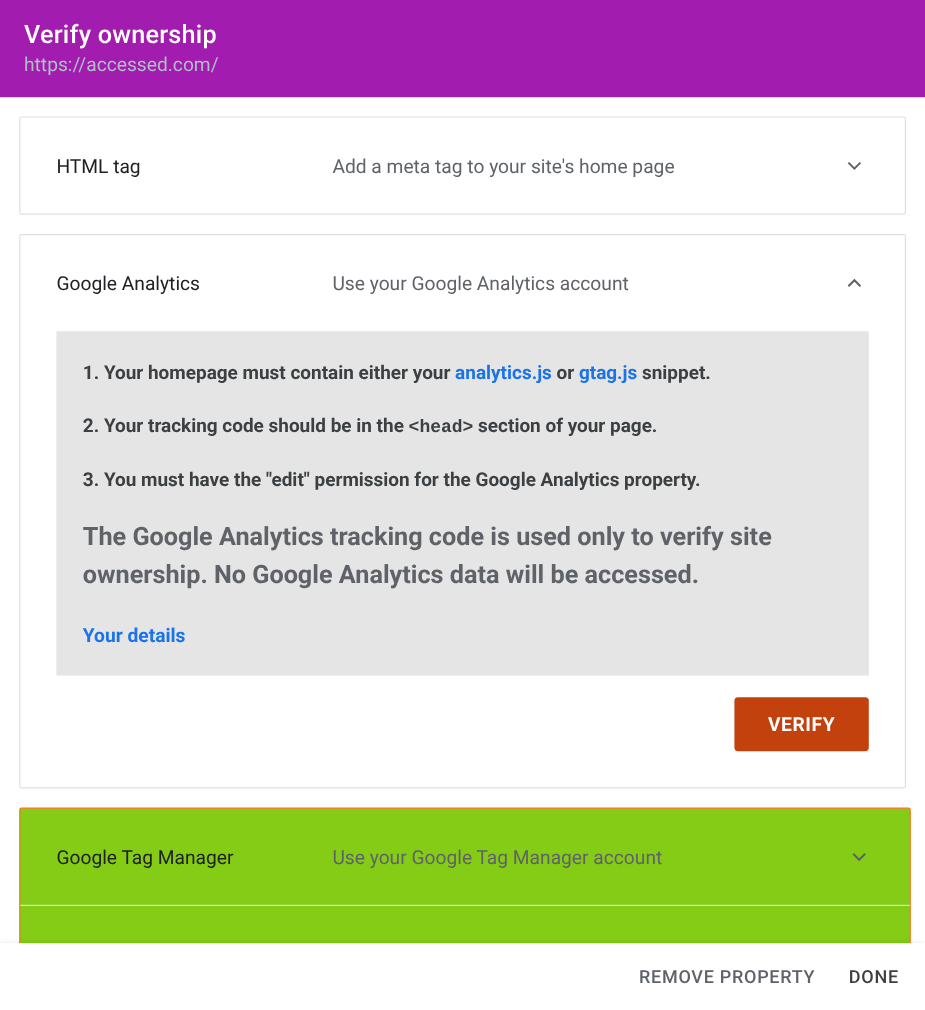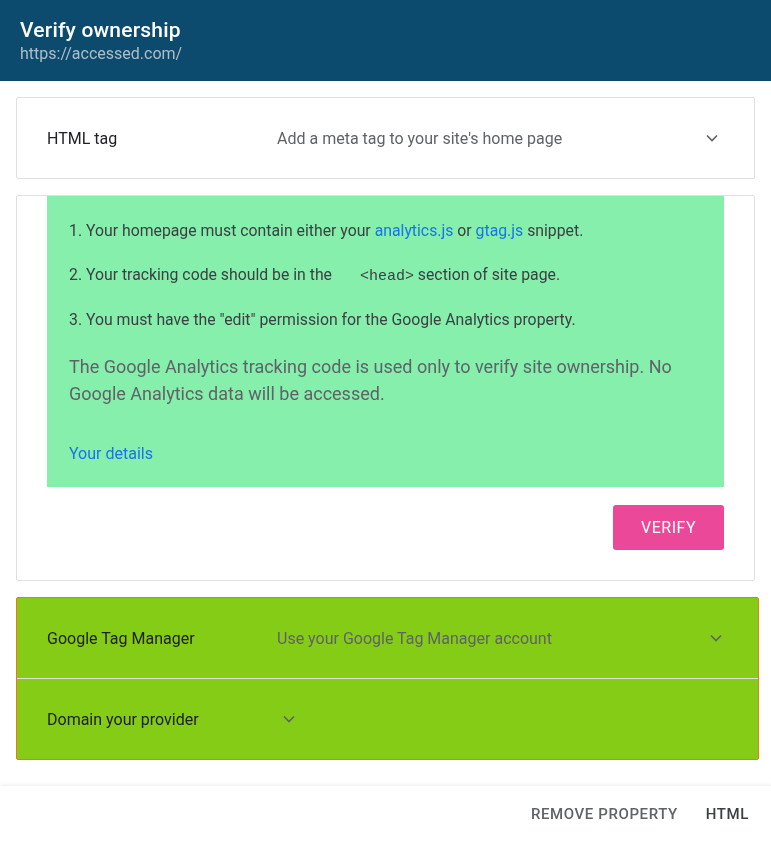--- a/index.html
+++ b/index.html
@@ -9,21 +9,21 @@
       font-family: Roboto, Arial, sans-serif;
     }
     body {
       width: 771px;
       height: 842px;
       background: #fff;
       overflow: hidden;
       position: relative;
     }
     .header {
-      background: #0c4a6e;
+      background: #a21caf;
       padding: 18px 20px 18px 20px;
       color: #fff;
     }
     .header-title {
       font-size: 21px;
       font-weight: 500;
       letter-spacing: 0.2px;
     }
     .header-url {
       font-size: 16px;
@@ -68,60 +68,60 @@
       color: #5f6368;
     }
     .chevron svg {
       width: 20px;
       height: 20px;
     }
     .expanded-body {
       padding: 0 30px 30px 30px;
     }
     .info-box {
-      background: #86efac;
+      background: #e5e5e5;
       padding: 24px 22px 24px 22px;
+      font-weight: bold;
     }
     .info-line {
       font-size: 15.8px;
       color: #3c4043;
       margin-bottom: 22px;
       line-height: 1.4;
     }
     .info-line .link {
       color: #1a73e8;
     }
     .info-line code {
       font-family: 'Courier New', monospace;
       font-size: 15px;
-      margin-left: 24px;
     }
     .info-note {
-      font-size: 18px;
+      font-size: 21px;
       color: #5f6368;
       line-height: 1.5;
       margin-top: 6px;
-      margin-bottom: 37px;
+      margin-bottom: 24px;
     }
     .details-link {
       color: #1a73e8;
       font-size: 16px;
     }
     .verify-row {
       display: flex;
       justify-content: flex-end;
       margin-top: 18px;
     }
     .verify-btn {
-      background: #ec4899;
+      background: #c2410c;
       color: #fff;
       border: none;
       padding: 13px 28px;
       font-size: 16px;
-      font-weight: 400;
+      font-weight: 700;
       letter-spacing: 0.5px;
       border-radius: 3px;
       cursor: pointer;
     }
     .divider-row {
       border-top: 1px solid #e0e0e0;
     }
     .method-card.collapsed .method-header {
       padding: 28px 30px;
     }
@@ -174,27 +174,36 @@
       <div class="method-desc">Add a meta tag to your site's home page</div>
       <div class="chevron">
         <svg viewBox="0 0 24 24" fill="none" stroke="currentColor" stroke-width="2">
             <polyline points="6 9 12 15 18 9"></polyline>
           </svg>
       </div>
     </div>
   </div>
 
   <div class="method-card">
+    <div class="method-header">
+      <div class="method-title">Google Analytics</div>
+      <div class="method-desc">Use your Google Analytics account</div>
+      <div class="chevron">
+        <svg viewBox="0 0 24 24" fill="none" stroke="currentColor" stroke-width="2">
+            <polyline points="6 15 12 9 18 15"></polyline>
+          </svg>
+      </div>
+    </div>
     <div class="expanded-body">
       <div class="info-box">
         <div class="info-line">
           <span>1. Your homepage must contain either your </span><span class="link">analytics.js</span><span> or </span><span class="link">gtag.js</span><span> snippet.</span>
         </div>
         <div class="info-line">
-          <span>2. Your tracking code should be in the </span><code>&lt;head&gt;</code><span> section of site page.</span>
+          <span>2. Your tracking code should be in the </span><code>&lt;head&gt;</code><span> section of your page.</span>
         </div>
         <div class="info-line">3. You must have the "edit" permission for the Google Analytics property.</div>
         <div class="info-note">The Google Analytics tracking code is used only to verify site ownership. No Google Analytics data will be accessed.</div>
         <div class="details-link">Your details</div>
       </div>
       <div class="verify-row">
         <button class="verify-btn">VERIFY</button>
       </div>
     </div>
   </div>
@@ -217,14 +226,14 @@
             <polyline points="6 9 12 15 18 9"></polyline>
           </svg>
       </div>
     </div>
   </div>
 
 </div>
 
 <div class="footer">
   <button class="footer-btn">REMOVE PROPERTY</button>
-  <button class="footer-btn done">HTML</button>
+  <button class="footer-btn done">DONE</button>
 </div>
 
 </body></html>

